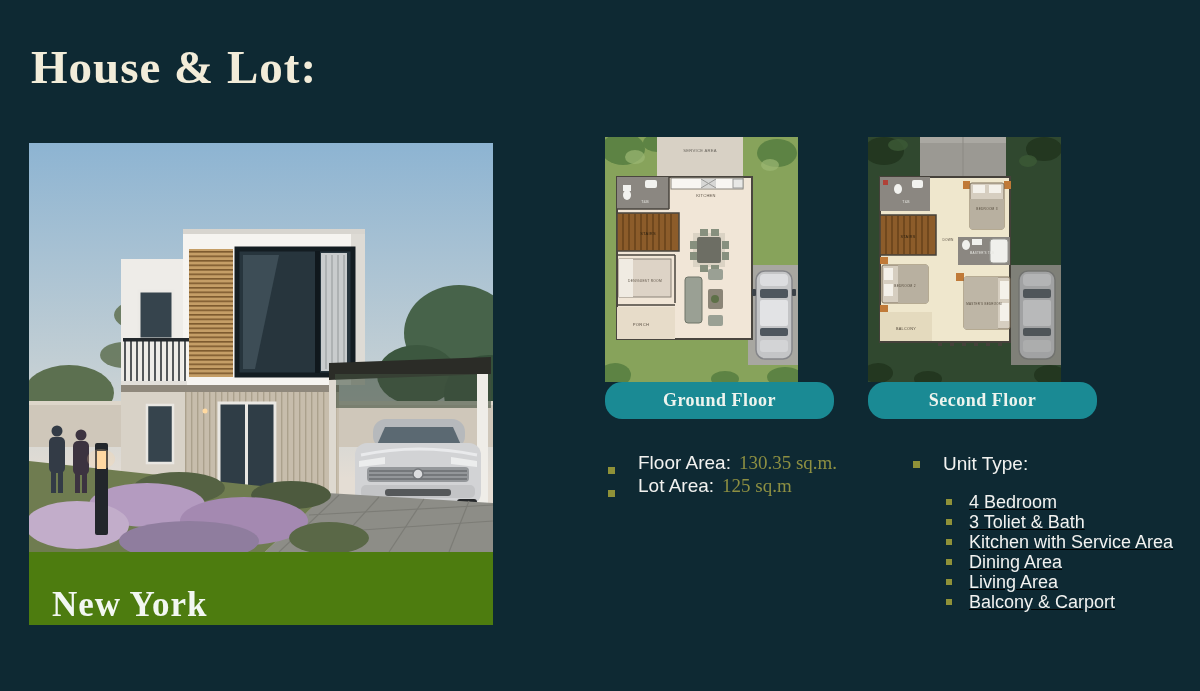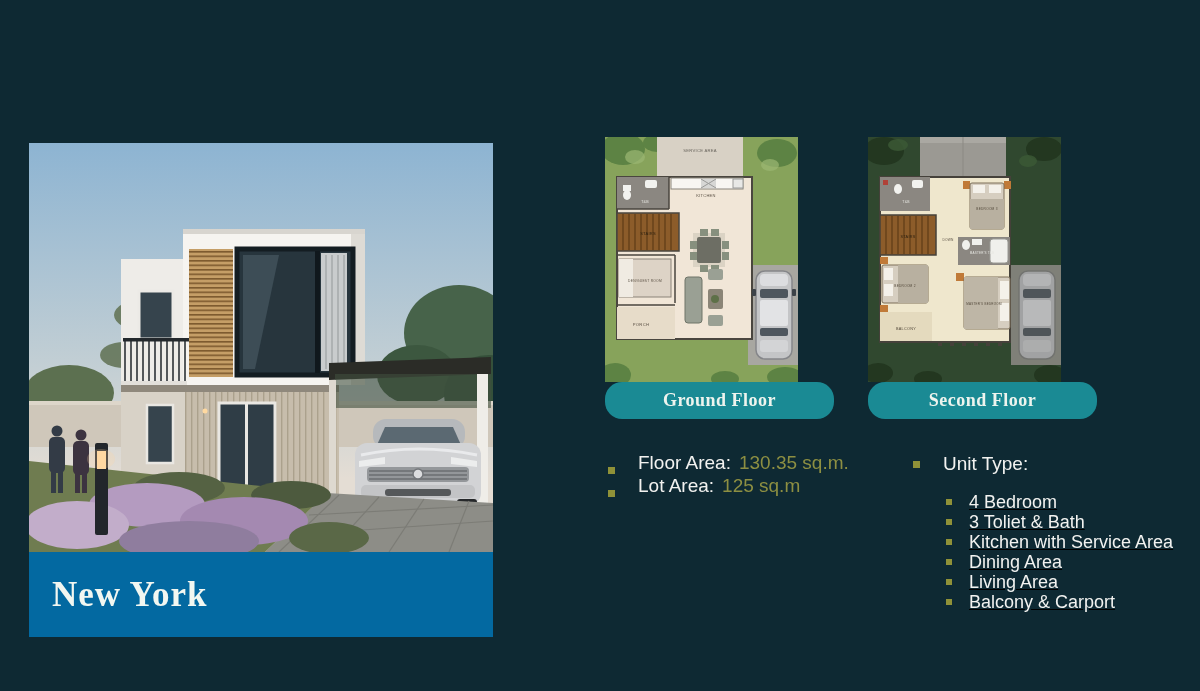--- a/index.html
+++ b/index.html
@@ -8,58 +8,59 @@
     background:#0e2933; font-family:"Liberation Sans", sans-serif;
   }
   .title {
     position:absolute; left:31px; top:40px;
     font-family:"Liberation Serif", serif; font-size:47px; font-weight:600;
     color:#f2ecd9; letter-spacing:1px;
   }
   .house-card { position:absolute; left:29px; top:143px; width:464px; }
   .house-photo { display:block; width:464px; height:409px; }
   .house-banner {
-    width:464px; height:85px; background:#0369a1;
-    display:flex; align-items:center; padding-left:23px; box-sizing:border-box;
+    width:464px; height:73px; background:#4d7c0f;
+    display:flex; align-items:flex-end; padding-left:23px; box-sizing:border-box;
   }
   .house-name {
     font-family:"Liberation Serif", serif; font-size:35px; font-weight:600;
     color:#f2f7f1; letter-spacing:1px;
   }
   .plan-card { position:absolute; top:137px; width:193px; }
   .plan-ground { left:605px; }
   .plan-second { left:868px; }
   .plan-img { display:block; width:193px; height:245px; }
   .plan-label {
     width:229px; height:37px; background:#1a8a94; color:#eef4ee;
     font-family:"Liberation Serif", serif; font-size:18px; font-weight:600;
     display:flex; align-items:center; justify-content:center; letter-spacing:.5px;border-radius:17px;
   }
   .bullet { display:inline-block; width:7px; height:7px; background:#8f9138; flex:0 0 auto; }
   .specs { position:absolute; left:608px; top:451px; }
   .spec-row { display:flex; align-items:flex-end; height:23px; font-size:19px; }
   .spec-row .bullet { margin-right:23px; }
   .spec-label { color:#f2f2f0; margin-right:8px; white-space:nowrap; }
-  .spec-value { color:#8d8f42; white-space:nowrap; }
+  .spec-value { color:#8d8f42; white-space:nowrap;font-family:Liberation Serif, serif; }
   .unit { position:absolute; left:913px; top:453px; }
   .unit-header { display:flex; align-items:center; font-size:19px; color:#f2f2f0; }
   .unit-header .bullet { margin-right:23px; }
   .unit-list { margin-left:33px; margin-top:17px;text-decoration:underline; }
   .unit-item { display:flex; align-items:center; height:20px; font-size:18px; color:#f2f2f0; }
   .unit-item .bullet { width:6px; height:6px; margin-right:17px; }
   .footnote {
     position:absolute; left:29px; top:653px; font-size:11.5px; color:#e9e9e7; letter-spacing:.2px;
   }
   .pl { font-family:"Liberation Sans", sans-serif; letter-spacing:.25px; }
 </style>
 </head>
 <body>
 
 <div class="slide">
 
+  <div class="title">House &amp; Lot:</div>
 
   <div class="house-card">
     <svg class="house-photo" viewBox="0 0 464 409" xmlns="http://www.w3.org/2000/svg">
       <defs>
         <linearGradient id="sky" x1="0" y1="0" x2="0" y2="1">
           <stop offset="0" stop-color="#8db4d2"></stop>
           <stop offset="0.55" stop-color="#c3cfd4"></stop>
           <stop offset="0.82" stop-color="#e4ddd4"></stop>
         </linearGradient>
         <pattern id="louv" width="4" height="4.5" patternUnits="userSpaceOnUse">

